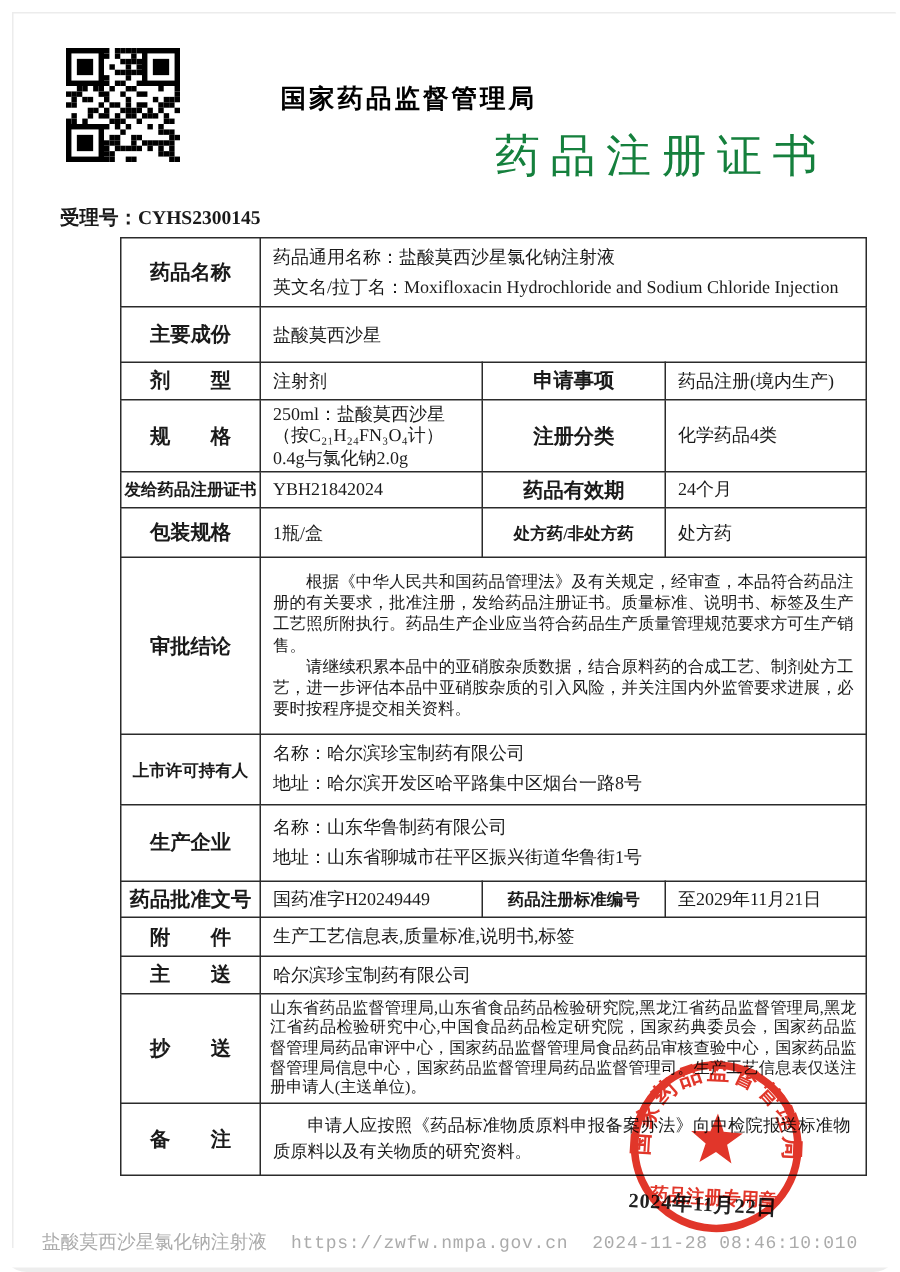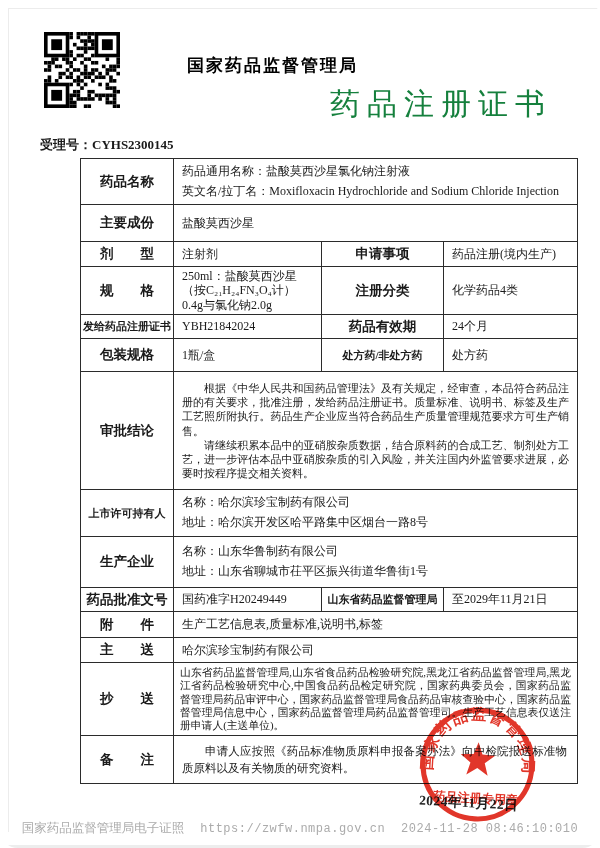--- a/index.html
+++ b/index.html
@@ -262,21 +262,21 @@
     <tr style="height:51px">
       <td class="lbl">生产企业</td>
       <td class="val" colspan="3">
         <div class="line">名称：山东华鲁制药有限公司</div>
         <div class="line">地址：山东省聊城市茌平区振兴街道华鲁街1号</div>
       </td>
     </tr>
     <tr style="height:24px">
       <td class="lbl">药品批准文号</td>
       <td class="val">国药准字H20249449</td>
-      <td class="lbl lbl-sm">山东省药品监督管理局</td>
+      <td class="lbl lbl-sm">药品注册标准编号</td>
       <td class="val">至2029年11月21日</td>
     </tr>
     <tr style="height:26px">
       <td class="lbl">附　　件</td>
       <td class="val" colspan="3">生产工艺信息表,质量标准,说明书,标签</td>
     </tr>
     <tr style="height:25px">
       <td class="lbl">主　　送</td>
       <td class="val" colspan="3">哈尔滨珍宝制药有限公司</td>
     </tr>
@@ -301,19 +301,19 @@
       </defs>
     <circle cx="60" cy="60" r="54" fill="none" stroke="currentColor" stroke-width="5"></circle>
     <polygon fill="currentColor" points="60,38 64.4,49.9 77.1,50.4 67.1,58.3 70.6,70.6 60,63.5 49.4,70.6 52.9,58.3 42.9,50.4 55.6,49.9"></polygon>
     <text font-size="15" font-weight="bold" letter-spacing="2.5" fill="currentColor">
       <textPath href="#ring-arc" startOffset="50%" text-anchor="middle">国家药品监督管理局</textPath>
     </text>
     <text x="60" y="97.5" text-anchor="middle" font-size="12" font-weight="bold" fill="currentColor" font-family="Liberation Sans, DejaVu Sans, sans-serif">药品注册专用章</text>
   </svg>
 
   <div class="footer">
-    <span>国家药品监督管理局电子证照</span>
+    <span>盐酸莫西沙星氯化钠注射液</span>
     <span class="mono">https://zwfw.nmpa.gov.cn</span>
     <span class="mono">2024-11-28 08:46:10:010</span>
   </div>
 
   <div class="bottom-edge"></div>
 </div>
 
 </body></html>

